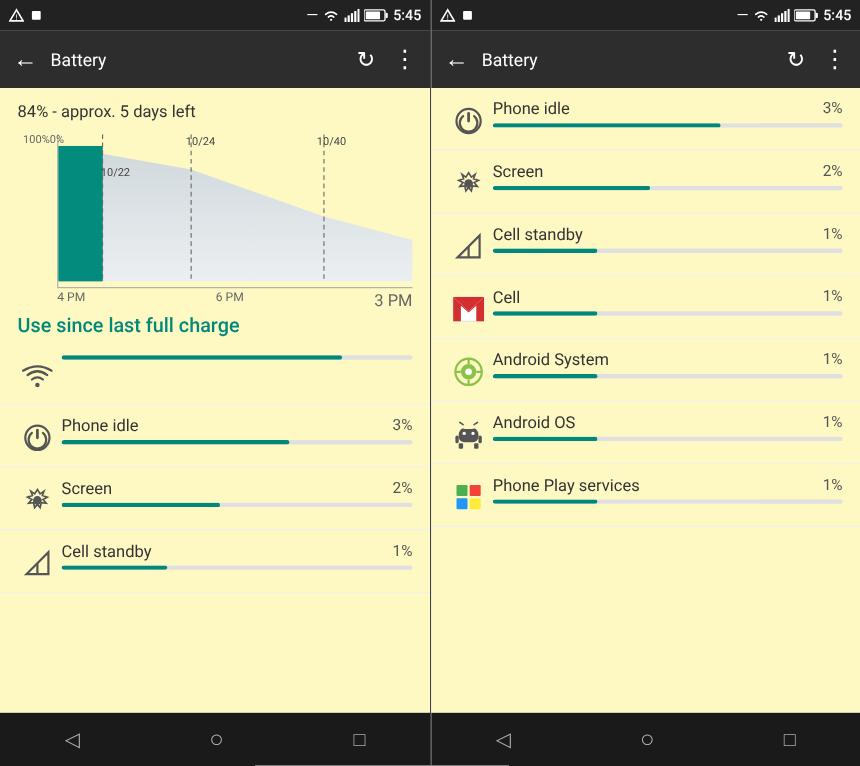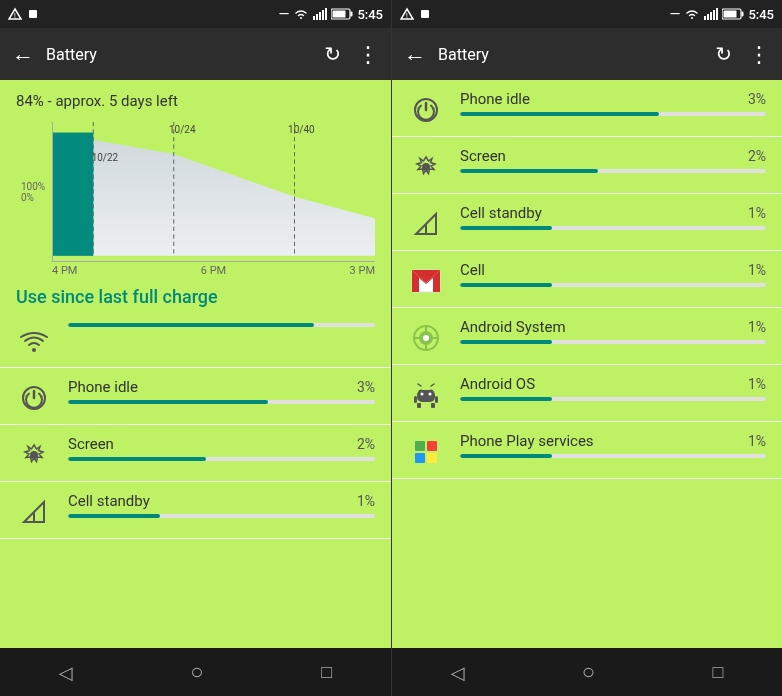--- a/index.html
+++ b/index.html
@@ -57,21 +57,21 @@
     }
     .toolbar-icon {
       color: #fff;
       font-size: 20px;
       cursor: pointer;
       padding: 4px;
     }
     .content {
       flex: 1;
       overflow-y: auto;
-      background: #bef264;
+      background: #fef9c3;
     }
     .battery-summary {
       padding: 12px 16px 8px;
       font-size: 15px;
       color: #333;
     }
     .chart-area {
       padding: 4px 16px 4px;
       height: 160px;
       position: relative;
@@ -81,42 +81,42 @@
       height: 140px;
       border-bottom: 1px solid #aaa;
       border-left: 1px solid #aaa;
     }
     .chart-y-labels {
       position: absolute;
       left: -32px;
       top: 0;
       height: 100%;
       display: flex;
-      flex-direction: column;
-      justify-content: center;
+      flex-direction: row;
+      justify-content: flex-end;
     }
     .chart-x-labels {
       display: flex;
       justify-content: space-between;
       padding: 2px 0 0;
       font-size: 11px;
       color: #666;
     }
     .use-since-label {
       padding: 8px 16px 4px;
       font-size: 18px;
       color: #00897b;
       font-weight: 500;
     }
     .battery-item {
       display: flex;
       align-items: flex-start;
       padding: 10px 16px;
       border-bottom: 1px solid #f0f0f0;
-      gap: 16px;
+      gap: 4px;
     }
     .battery-item-icon {
       width: 36px;
       height: 36px;
       display: flex;
       align-items: center;
       justify-content: center;
       flex-shrink: 0;
       font-size: 22px;
       color: #555;
@@ -251,21 +251,21 @@
             <span style="font-size:10px;color:#666">0%</span>
           </div>
           
           <div style="position:absolute;top:2px;left:12%;font-size:10px;color:#444;margin-top:28px;">10/22</div>
           <div style="position:absolute;top:2px;left:36%;font-size:10px;color:#444;">10/24</div>
           <div style="position:absolute;top:2px;left:73%;font-size:10px;color:#444;">10/40</div>
         </div>
         <div class="chart-x-labels">
           <span style="font-size:11px;color:#666">4 PM</span>
           <span style="font-size:11px;color:#666">6 PM</span>
-          <span style="font-size:11px;color:#666">3 PM</span>
+          <span style="font-size:15px;color:#666">3 PM</span>
         </div>
       </div>
     </div>
 
     <div class="use-since-label">Use since last full charge</div>
 
     <div class="battery-item">
       <div class="battery-item-icon">
         <svg width="28" height="22" viewBox="0 0 28 22">
           <circle cx="14" cy="20" r="2" fill="#555"></circle>

